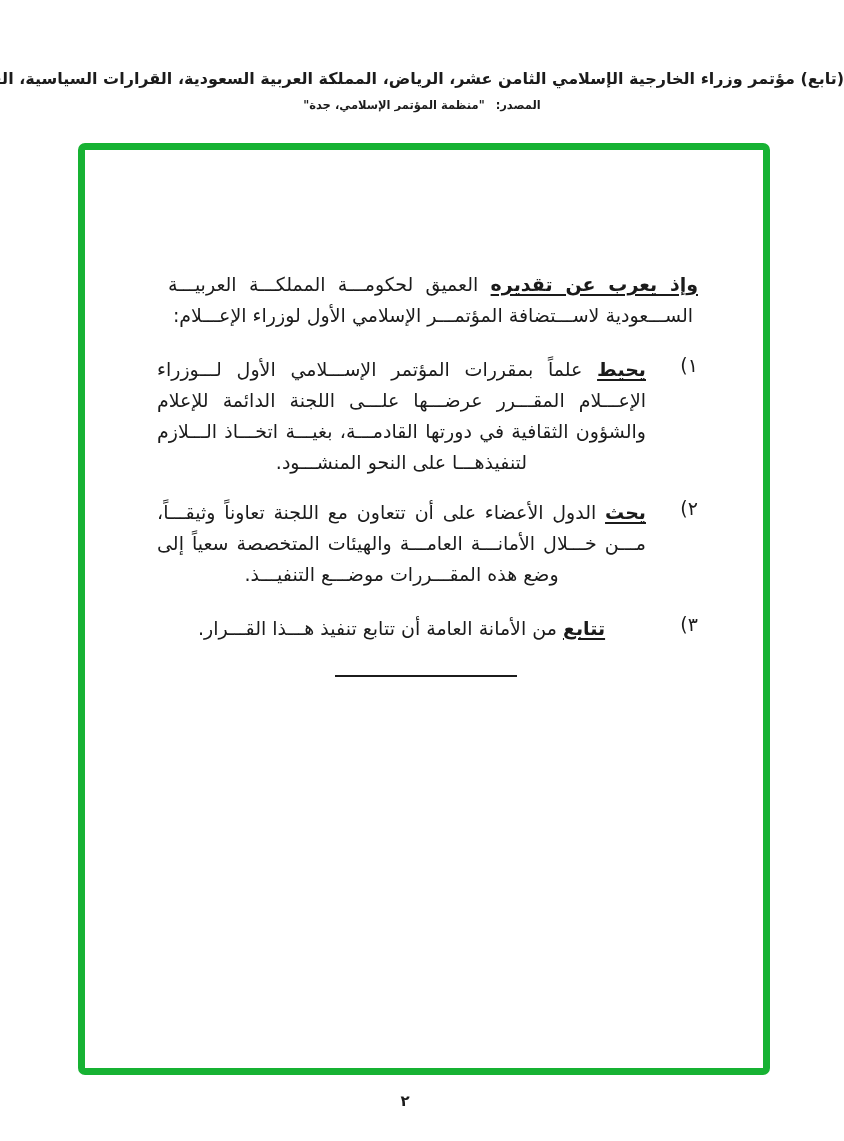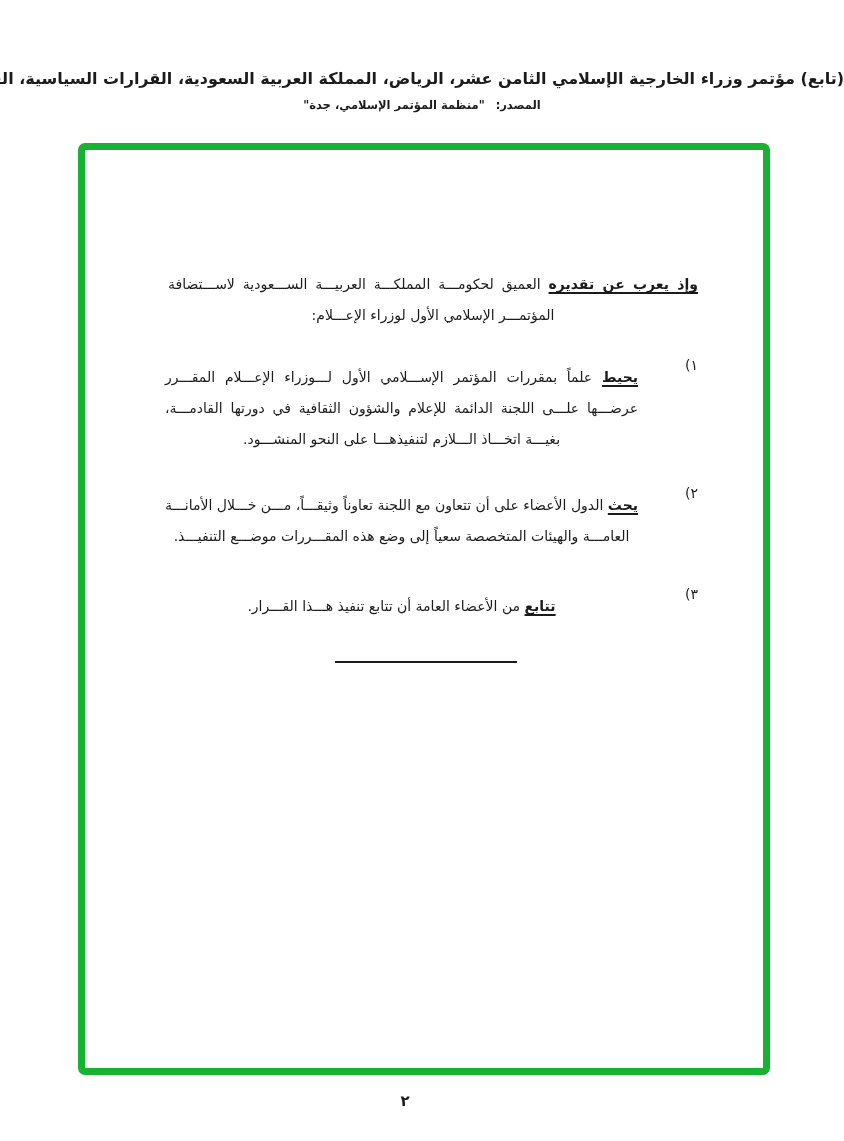--- a/index.html
+++ b/index.html
@@ -14,27 +14,27 @@
   .h2{font-weight:bold;font-size:11.5px;line-height:16px;margin-top:5px;}
   .h2 .src-label{margin-left:7px;}
   
   .green-box{
     position:absolute;left:78px;top:143px;width:678px;height:918px;
     border:7px solid #17b233;border-radius:7px;background:transparent;
   }
   
   .doc-content{
     position:absolute;top:269px;left:153px;width:545px;
-    direction:rtl;font-size:14px;line-height:31px;color:#1b1b1b;
+    direction:rtl;font-size:19px;line-height:31px;color:#1b1b1b;
   }
   .intro{margin:0;width:530px;text-align:justify;text-align-last:center;}
   .kw{font-weight:bold;text-decoration:underline;text-decoration-thickness:1.5px;text-underline-offset:3px;}
   .item{display:flex;}
   .item .num{flex:0 0 48px;text-align:right;}
-  .item .itext{margin:12px;width:497px;text-align:justify;text-align-last:center;}
+  .item .itext{margin:4px;width:497px;text-align:justify;text-align-last:center;}
   .m1{margin-top:19px;}
   .m2{margin-top:11px;}
   .m3{margin-top:15px;}
   .divider{width:182px;height:2px;background:#1c1c1c;margin:27px auto 0;}
   
   .page-number{position:absolute;top:1092px;left:0;width:810px;text-align:center;
     font-size:15px;font-weight:bold;direction:rtl;}
 </style>
 </head>
 <body>
@@ -60,21 +60,21 @@
       <p class="itext"><span class="kw">يحيط</span><span> علماً بمقررات المؤتمر الإســـلامي الأول لـــوزراء الإعـــلام المقـــرر عرضـــها علـــى اللجنة الدائمة للإعلام والشؤون الثقافية في دورتها القادمـــة، بغيـــة اتخـــاذ الـــلازم لتنفيذهـــا على النحو المنشـــود.</span></p>
     </div>
 
     <div class="item m2">
       <div class="num">٢)</div>
       <p class="itext"><span class="kw">يحث</span><span> الدول الأعضاء على أن تتعاون مع اللجنة تعاوناً وثيقـــاً، مـــن خـــلال الأمانـــة العامـــة والهيئات المتخصصة سعياً إلى وضع هذه المقـــررات موضـــع التنفيـــذ.</span></p>
     </div>
 
     <div class="item m3">
       <div class="num">٣)</div>
-      <p class="itext"><span class="kw">تتابع</span><span> من الأعضاء العامة أن تتابع تنفيذ هـــذا القـــرار.</span></p>
+      <p class="itext"><span class="kw">تتابع</span><span> من الأمانة العامة أن تتابع تنفيذ هـــذا القـــرار.</span></p>
     </div>
 
     <div class="divider"></div>
 
   </main>
 
   <div class="page-number">٢</div>
 
 </div>
 

